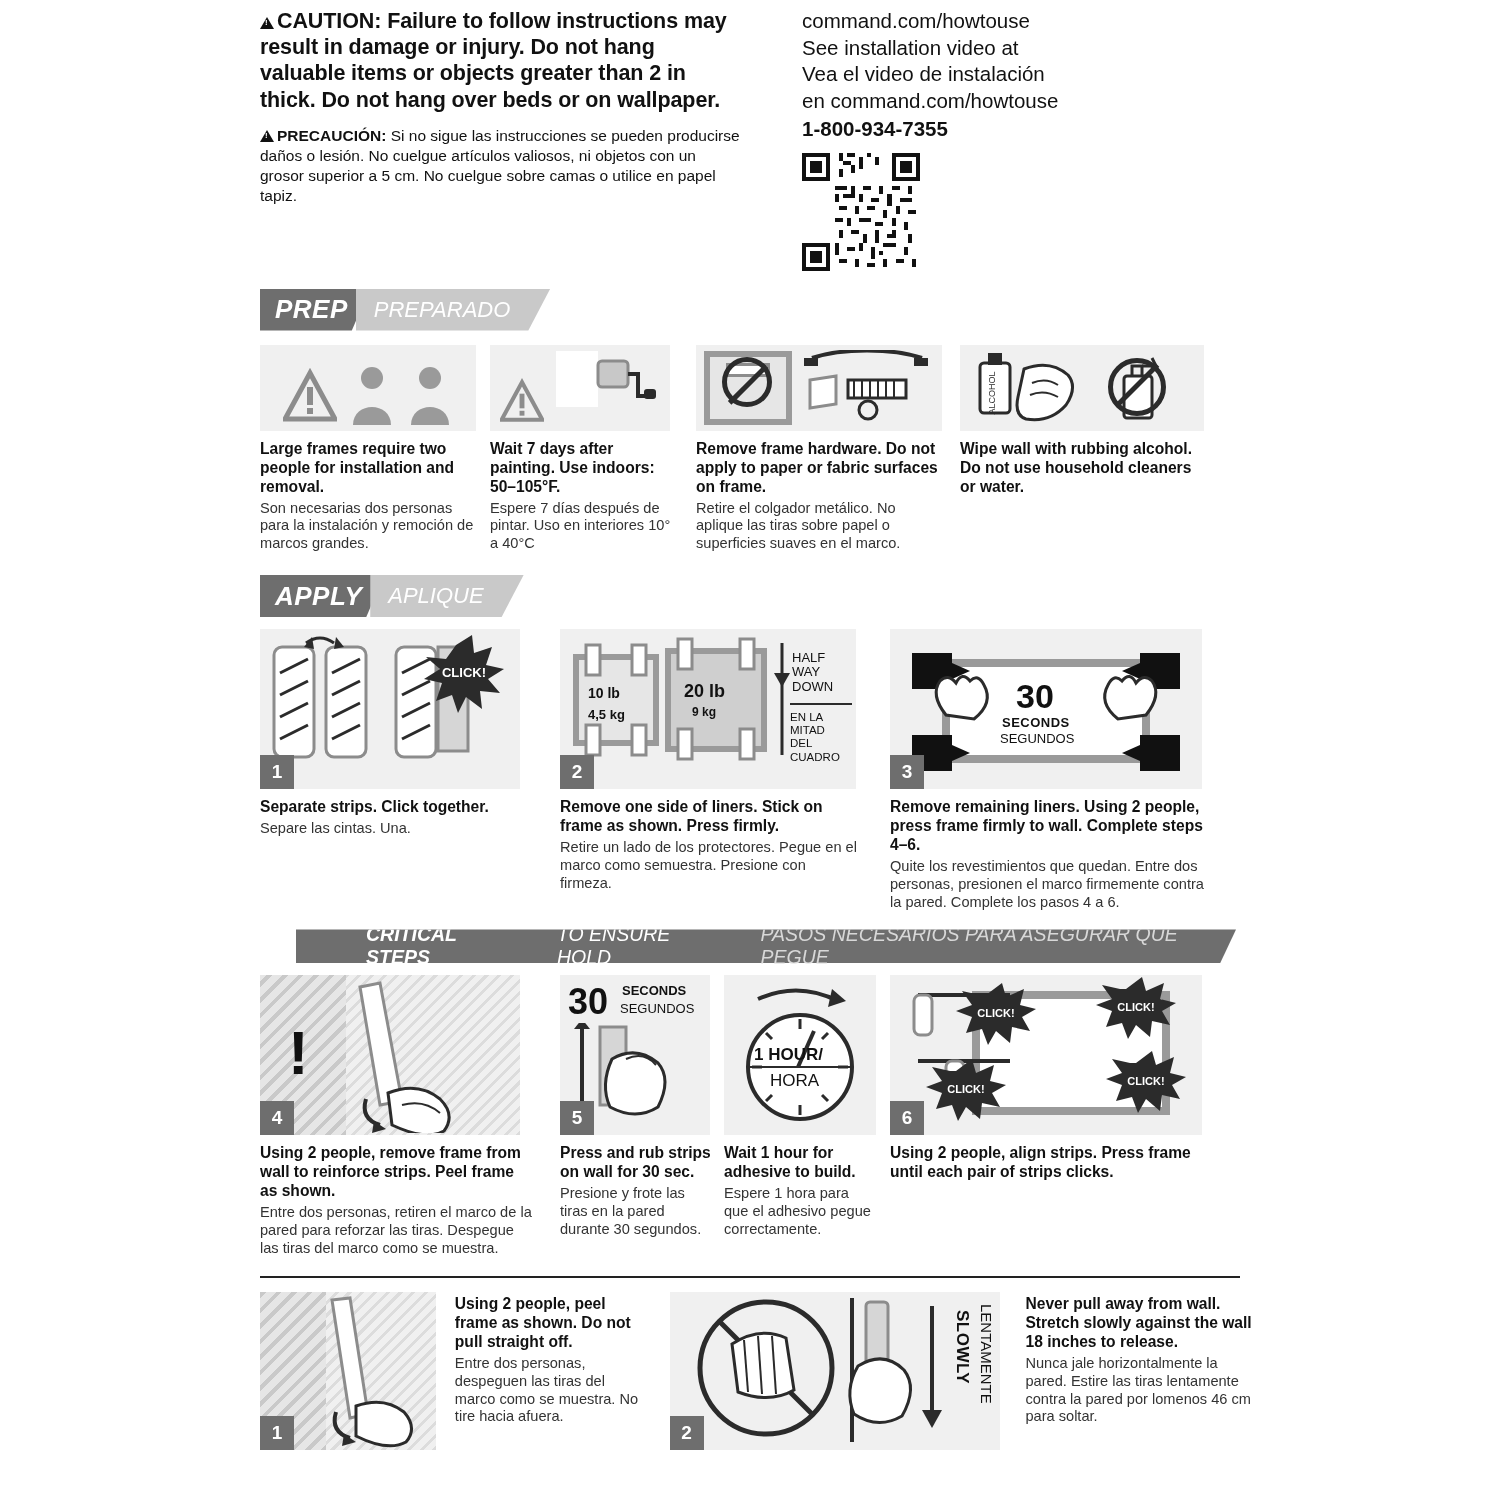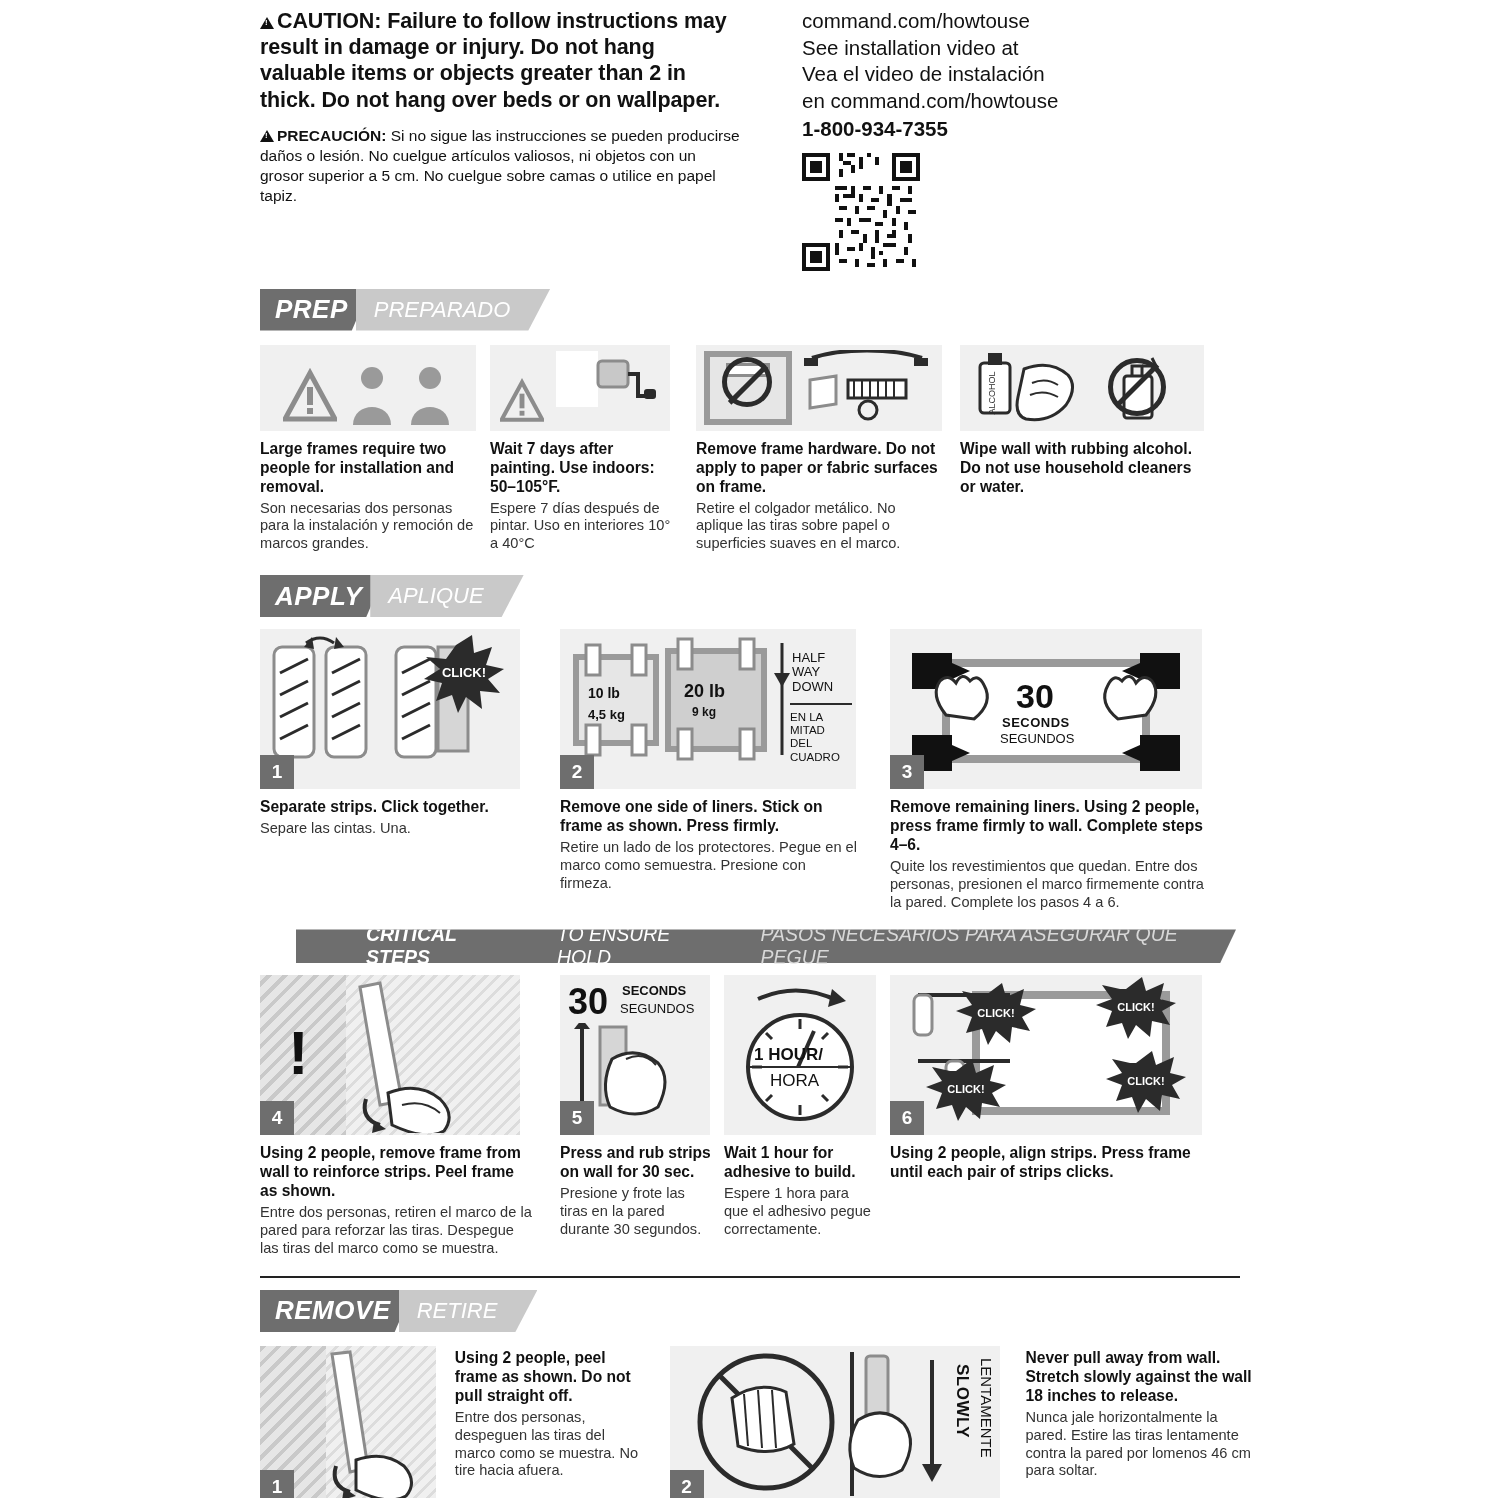--- a/index.html
+++ b/index.html
@@ -482,24 +482,20 @@
           <text x="76" y="118" font-size="11" font-weight="bold" fill="#fff" text-anchor="middle" font-family="Liberation Sans, sans-serif">CLICK!</text>
         </svg>
         <div class="num">6</div>
       </div>
       <div class="cap-b" style="width:318px;">Using 2 people, align strips. Press frame until each pair of strips clicks.</div>
     </div>
   </div>
 
   <div class="hr-line" style="margin-top:18px;"></div>
 
-  <div class="banner" style="margin-top:12px;">
-    <div class="dark">REMOVE</div>
-    <div class="light">RETIRE</div>
-  </div>
 
   <div class="row" style="margin-top:14px;align-items:flex-start;">
 
     <div class="cell" style="width:186px;">
       <div class="art wall-hatch" style="width:176px;height:158px;position:relative;">
         <div style="position:absolute;left:0;top:0;width:66px;height:158px;background:repeating-linear-gradient(-45deg,#c9c9c9 0 4px,#e6e6e6 4px 11px);"></div>
         <svg style="position:absolute;left:50px;top:4px;" width="126" height="152" viewBox="0 0 126 152">
           <polygon points="22,4 40,2 58,118 40,122" fill="#fff" stroke="#8c8c8c" stroke-width="3"></polygon>
           <path d="M46 110 q28 -10 48 6 q14 16 2 30 q-18 10 -50 -6 Z" fill="#fff" stroke="#2b2b2b" stroke-width="3"></path>
           <path d="M26 116 q-6 20 14 26" fill="none" stroke="#2b2b2b" stroke-width="4"></path>

